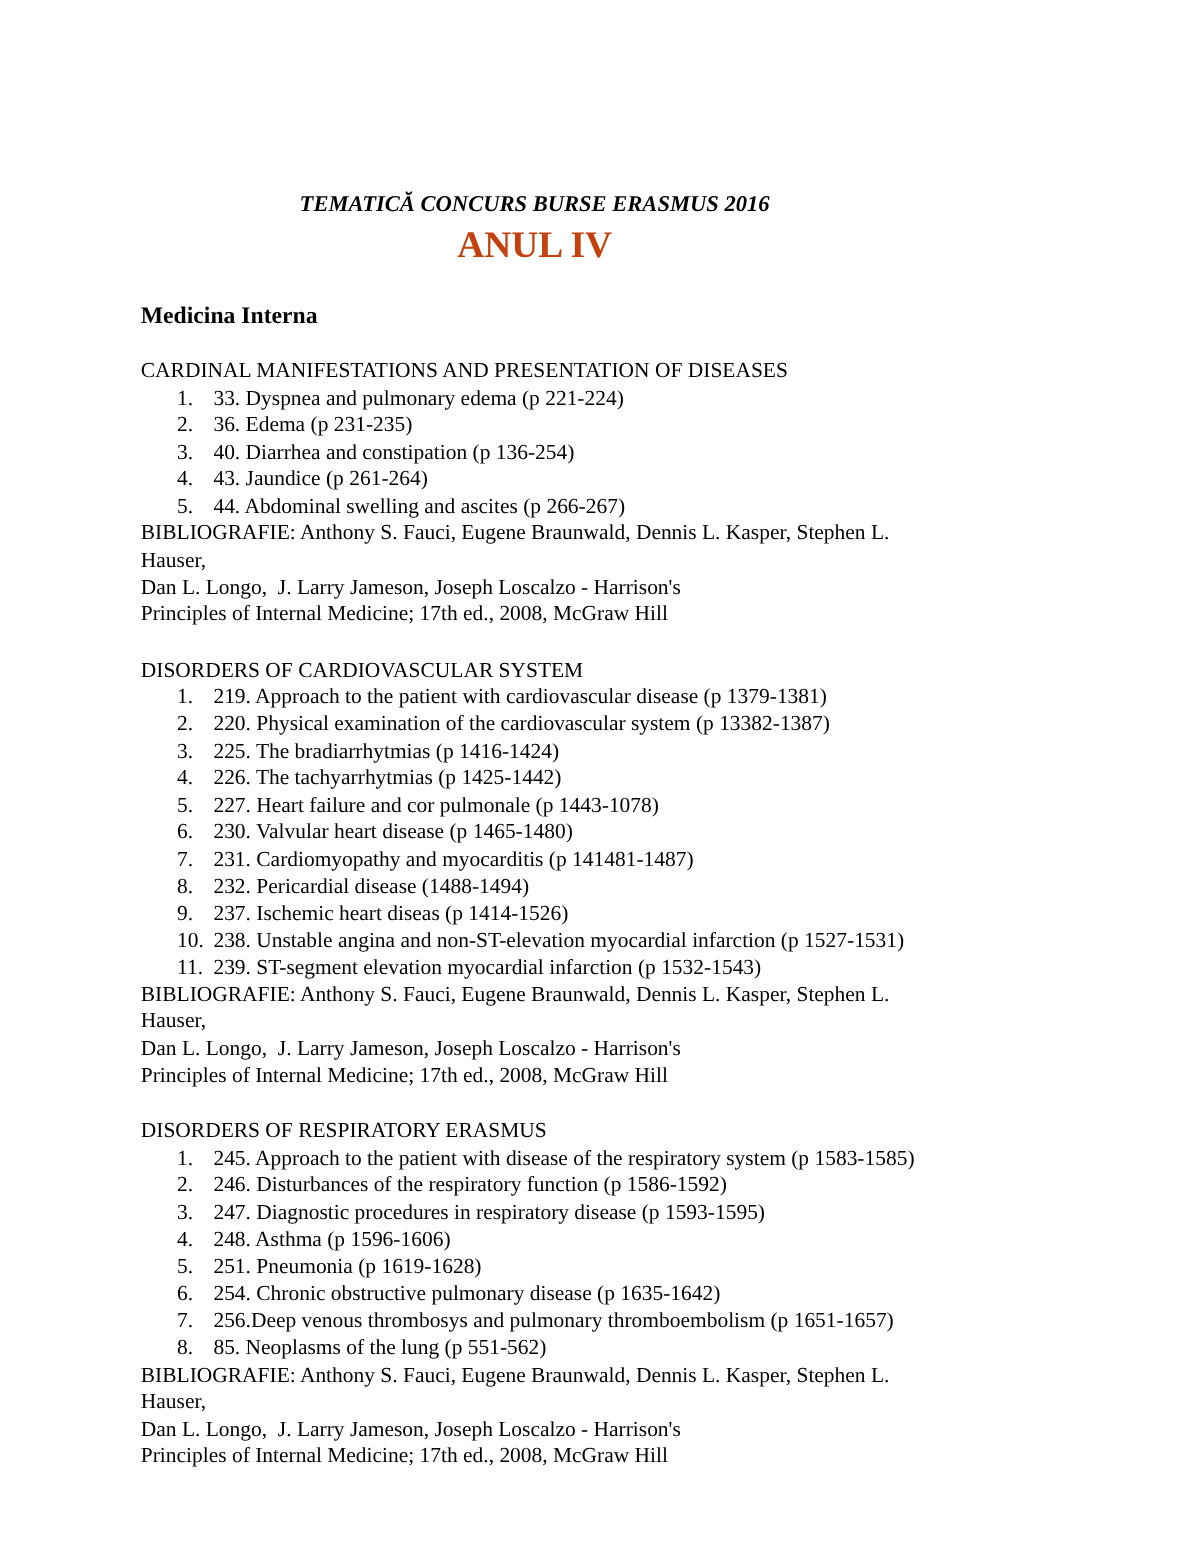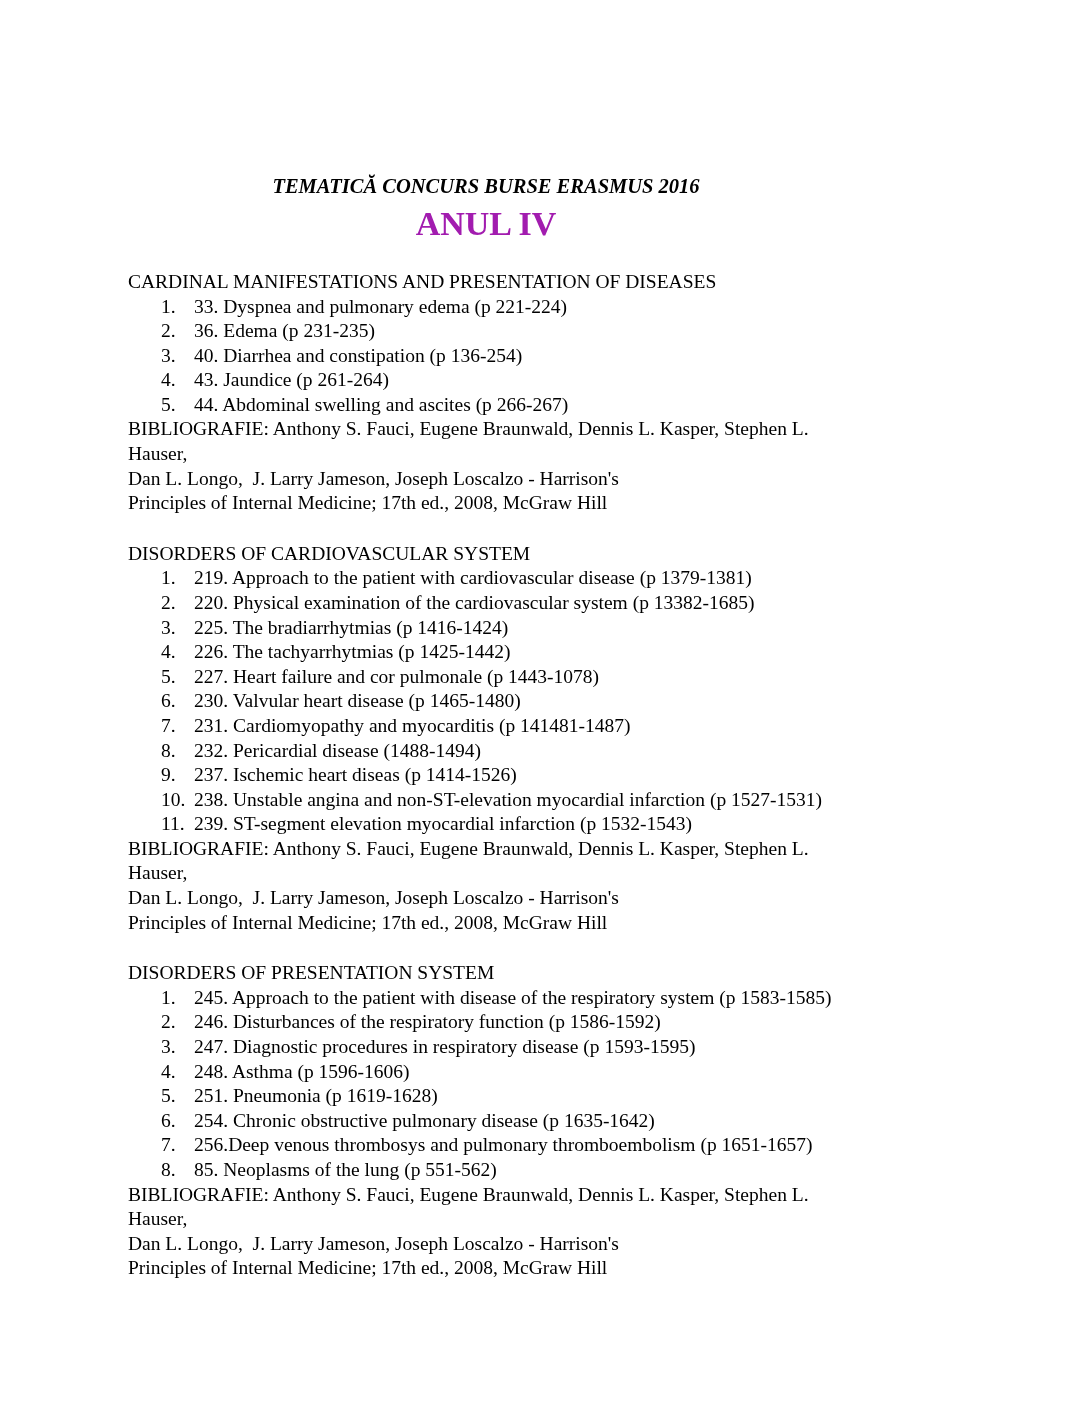--- a/index.html
+++ b/index.html
@@ -58,22 +58,23 @@
     white-space: pre-wrap;
   }
 </style>
 </head>
 <body>
 
 <div class="page">
 
   <div class="doc-title">TEMATICĂ CONCURS BURSE ERASMUS 2016</div>
 
-  <div class="doc-subtitle" style="color: #a21caf;">ANUL IV</div>
-
+  <div class="doc-subtitle" style="color: #c2410c;">ANUL IV</div>
+
+  <div class="course-title">Medicina Interna</div>
 
   <section class="topic-section">
     <div class="sec-heading">CARDINAL MANIFESTATIONS AND PRESENTATION OF DISEASES</div>
     <div class="topic-list">
 
     <div class="topic-item">
         <span class="topic-num">1.</span>
         <span class="topic-text">33. Dyspnea and pulmonary edema (p 221-224)</span>
       </div>
         <div class="topic-item">
@@ -104,21 +105,21 @@
   <section class="topic-section">
     <div class="sec-heading">DISORDERS OF CARDIOVASCULAR SYSTEM</div>
     <div class="topic-list">
 
     <div class="topic-item">
         <span class="topic-num">1.</span>
         <span class="topic-text">219. Approach to the patient with cardiovascular disease (p 1379-1381)</span>
       </div>
         <div class="topic-item">
         <span class="topic-num">2.</span>
-        <span class="topic-text">220. Physical examination of the cardiovascular system (p 13382-1685)</span>
+        <span class="topic-text">220. Physical examination of the cardiovascular system (p 13382-1387)</span>
       </div>
         <div class="topic-item">
         <span class="topic-num">3.</span>
         <span class="topic-text">225. The bradiarrhytmias (p 1416-1424)</span>
       </div>
         <div class="topic-item">
         <span class="topic-num">4.</span>
         <span class="topic-text">226. The tachyarrhytmias (p 1425-1442)</span>
       </div>
         <div class="topic-item">
@@ -152,21 +153,21 @@
       </div>
     <div class="bib">
 
     <div class="bib-line">BIBLIOGRAFIE: Anthony S. Fauci, Eugene Braunwald, Dennis L. Kasper, Stephen L. Hauser,</div>
         <div class="bib-line">Dan L. Longo,  J. Larry Jameson, Joseph Loscalzo - Harrison's</div>
         <div class="bib-line">Principles of Internal Medicine; 17th ed., 2008, McGraw Hill</div>
       </div>
   </section>
 
   <section class="topic-section">
-    <div class="sec-heading">DISORDERS OF PRESENTATION SYSTEM</div>
+    <div class="sec-heading">DISORDERS OF RESPIRATORY ERASMUS</div>
     <div class="topic-list">
 
     <div class="topic-item">
         <span class="topic-num">1.</span>
         <span class="topic-text">245. Approach to the patient with disease of the respiratory system (p 1583-1585)</span>
       </div>
         <div class="topic-item">
         <span class="topic-num">2.</span>
         <span class="topic-text">246. Disturbances of the respiratory function (p 1586-1592)</span>
       </div>

